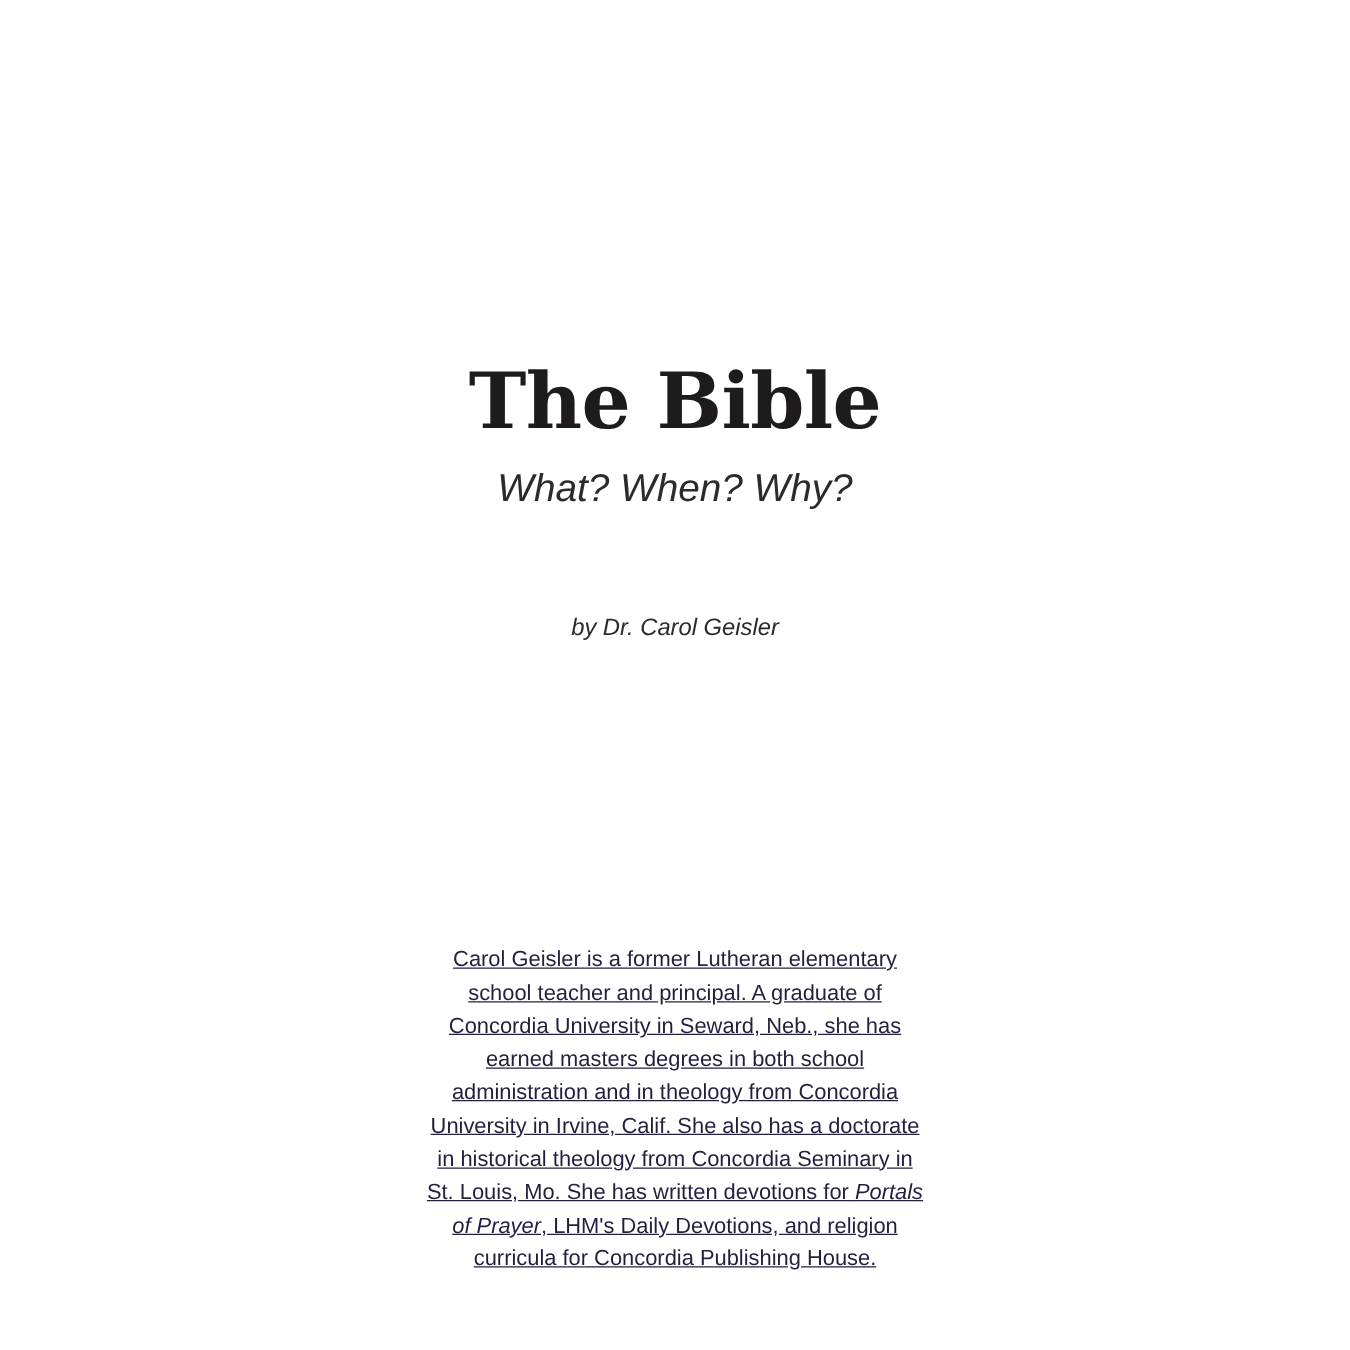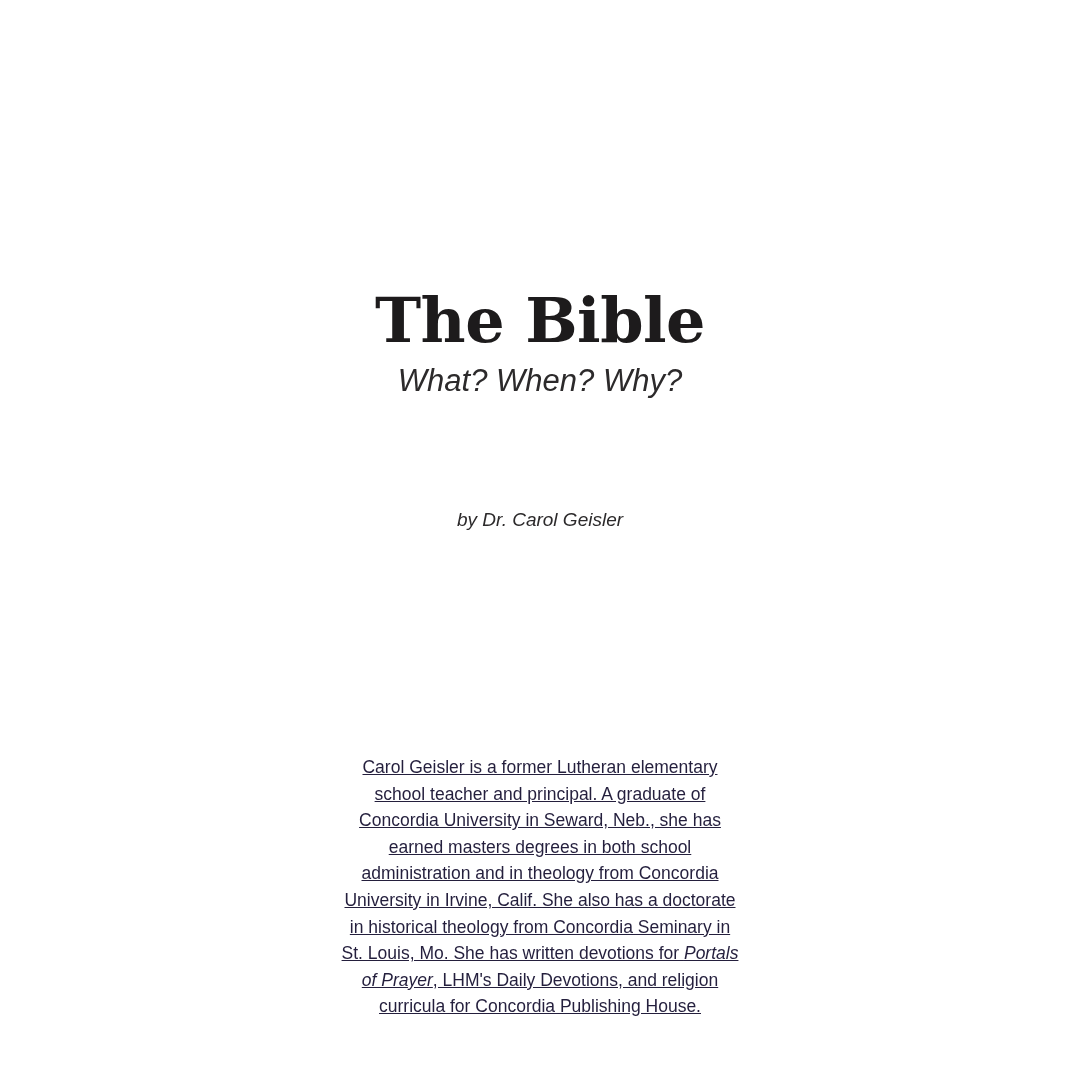--- a/index.html
+++ b/index.html
@@ -40,27 +40,27 @@
     color: #1d1b1c;
     margin: 0;
   }
 
   .subtitle {
     font-family: "Liberation Sans", sans-serif;
     font-style: italic;
     font-size: 31px;
     line-height: 1.2;
     color: #2c2a2b;
-    margin: 10px 0 0 0;
+    margin: 20px 0 0 0;
     font-weight: normal;
   }
 
   .byline {
     position: absolute;
-    top: 509px;
+    top: 492px;
     left: 0;
     width: 1080px;
     text-align: center;
     font-family: "Liberation Sans", sans-serif;
     font-style: italic;
     font-size: 19px;
     color: #2c2a2b;
   }
 
   .bio {

